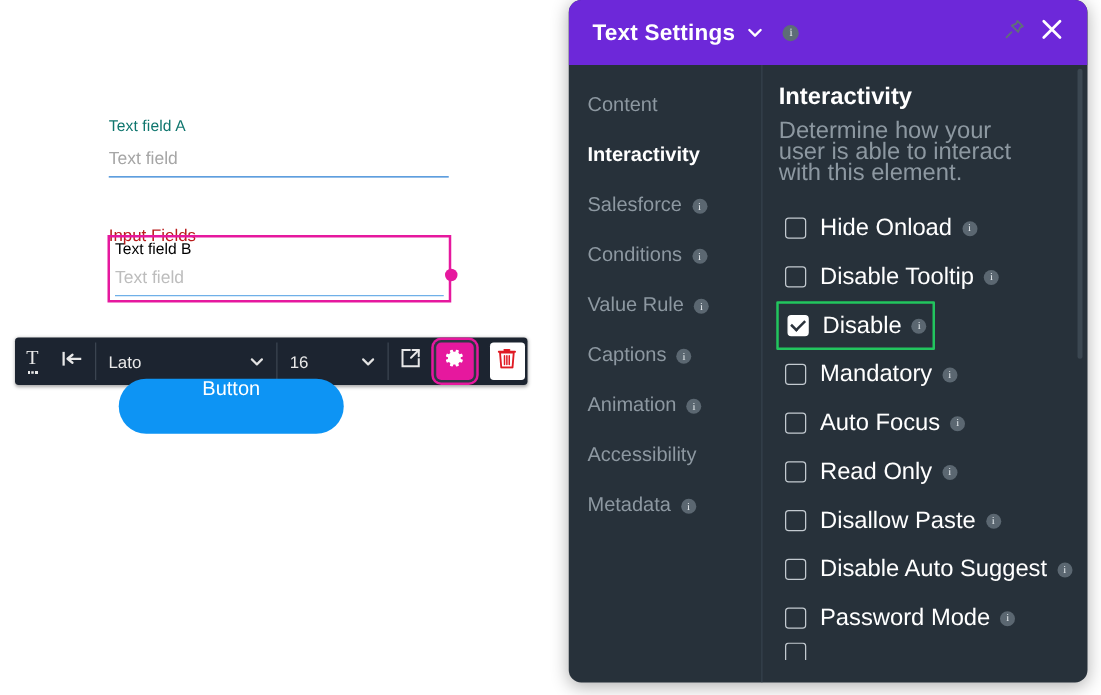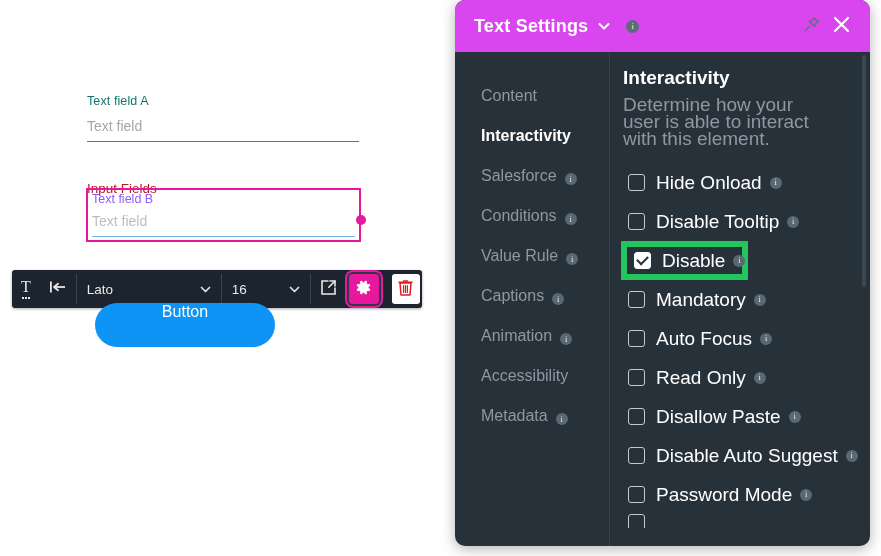--- a/index.html
+++ b/index.html
@@ -64,21 +64,21 @@
     width: 275px;
     height: 54px;
     border: 2px solid #e6189e;
     box-sizing: border-box;
   }
   .selection-inner {
     padding: 1px 0 0 4px;
   }
   .sel-label {
     font-size: 12.5px;
-    color: #8b5cf6;
+    color: #000000;
     line-height: 17px;
   }
   .sel-input-line {
     margin-top: 4px;
     margin-right: 4px;
     border-bottom: 1px solid #6fb0e8;
     height: 25px;
     box-sizing: border-box;
   }
   .sel-placeholder {
@@ -207,21 +207,21 @@
     background: #27313a;
     border-radius: 10px;
     box-shadow: 0 3px 14px rgba(0,0,0,0.30);
     overflow: hidden;
     display: flex;
     flex-direction: column;
   }
   #panel-header {
     height: 52px;
     flex: 0 0 52px;
-    background: #d946ef;
+    background: #6d28d9;
     display: flex;
     align-items: center;
     padding: 0 14px 0 19px;
     box-sizing: border-box;
   }
   #panel-title {
     color: #ffffff;
     font-size: 18px;
     font-weight: bold;
     letter-spacing: 0.2px;
@@ -269,22 +269,22 @@
   #panel-nav {
     width: 155px;
     flex: 0 0 155px;
     border-right: 1px solid #36414c;
     padding-top: 13px;
     box-sizing: border-box;
   }
   .nav-item {
     height: 40px;
     display: flex;
-    align-items: flex-end;
-    padding-left: 26px;
+    align-items: center;
+    padding-left: 15px;
     color: #8d98a1;
     font-size: 16px;
     cursor: pointer;
     box-sizing: border-box;
   }
   .nav-item.active {
     color: #ffffff;
     font-weight: bold;
   }
   .nav-item .info-badge {
@@ -320,21 +320,21 @@
   .cb-row {
     display: flex;
     align-items: center;
     height: 39px;
     cursor: pointer;
     position: relative;
     padding-left: 5px;
     box-sizing: border-box;
   }
   .cb-row.highlight {
-    border: 6px solid #22c55e;
+    border: 2px solid #22c55e;
     border-radius: 1px;
     margin-left: -2px;
     padding-left: 7px;
     width: 127px;
   }
   .cb-box {
     width: 17px; height: 17px;
     border: 1.5px solid #c3cad0;
     border-radius: 3px;
     box-sizing: border-box;

